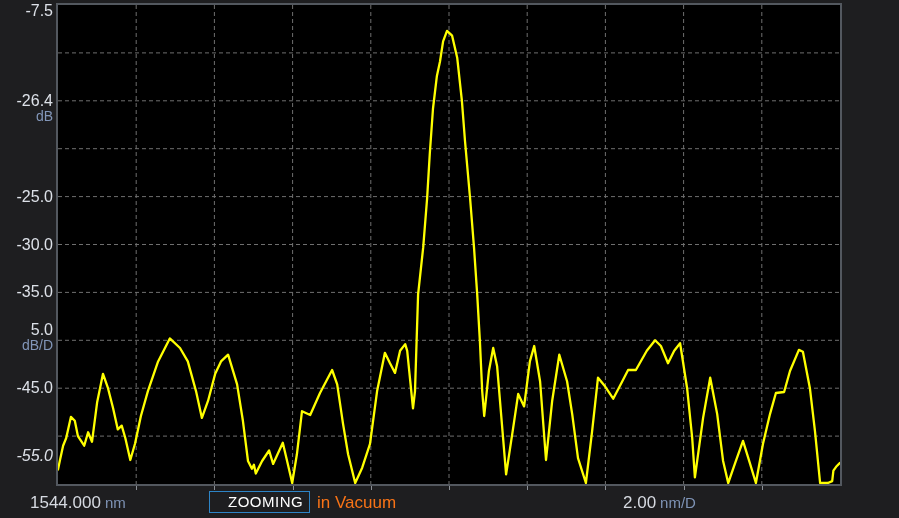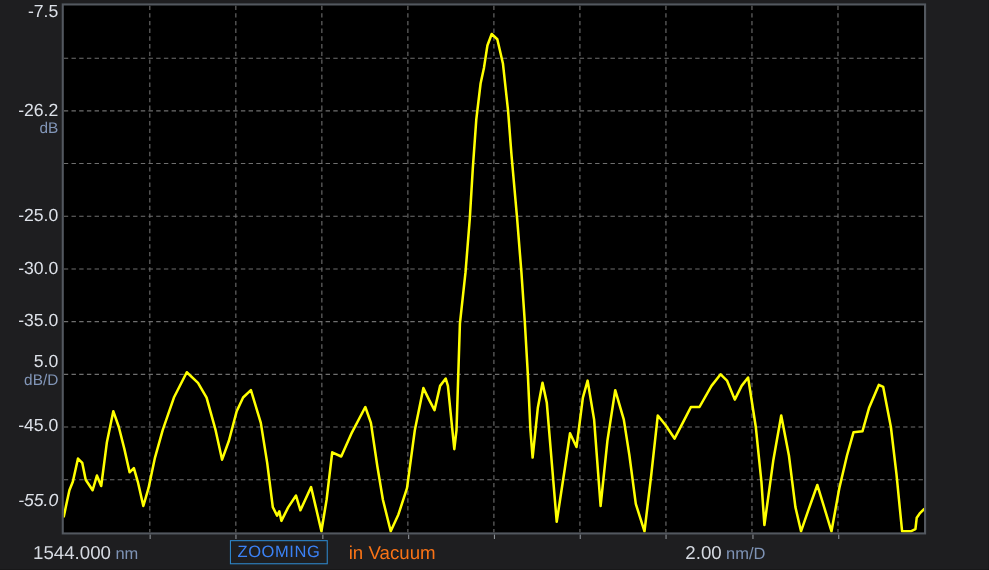--- a/index.html
+++ b/index.html
@@ -23,32 +23,32 @@
   .ylab .unit{display:block;color:#8296b8;font-size:14px;line-height:15px;}
   
   .xtick{position:absolute;width:1px;height:4px;background:#8b9096;top:486px;}
   
   #bottom-bar{position:absolute;left:0;top:489px;width:746px;height:29px;}
   .xlab{position:absolute;top:4px;white-space:nowrap;}
   .xlab .num{color:#d6dae1;font-size:17px;}
   .xlab .unit{color:#7e93b5;font-size:15px;margin-left:4px;}
   .xlab .medium{color:#f97316;font-size:17px;}
   .zoom-box{
-    position:absolute;top:2px;color:#3b82f6;border:1px solid #2d84c6;
-    font-size:15px;padding:1px 6px 2px 6px;letter-spacing:.5px;background:transparent;
+    position:absolute;top:2px;color:#ffffff;border:1px solid #2d84c6;
+    font-size:15px;padding:1px 6px 2px 18px;letter-spacing:.5px;background:transparent;
   }
 </style>
 </head>
 <body>
 
 <div id="screen">
 
   <div id="y-axis">
       <div class="ylab" style="top: 2px;"><span class="num">-7.5</span></div>
-      <div class="ylab" style="top: 91.8px;"><span class="num">-26.2</span><span class="unit">dB</span></div>
+      <div class="ylab" style="top: 91.8px;"><span class="num">-26.4</span><span class="unit">dB</span></div>
       <div class="ylab" style="top: 187.6px;"><span class="num">-25.0</span></div>
       <div class="ylab" style="top: 235.5px; text-align: right;"><span class="num">-30.0</span></div>
       <div class="ylab" style="top: 283.4px;"><span class="num">-35.0</span></div>
       <div class="ylab" style="top: 321px; margin-left: 48px;"><span class="num">5.0</span><span class="unit">dB/D</span></div>
       <div class="ylab" style="top: 379.2px;"><span class="num">-45.0</span></div>
       <div class="ylab" style="top: 447px; font-style: italic;"><span class="num">-55.0</span></div>
     </div>
 
   <div id="plot">
     <svg id="plot-svg" viewBox="0 0 782 479" preserveAspectRatio="none">

